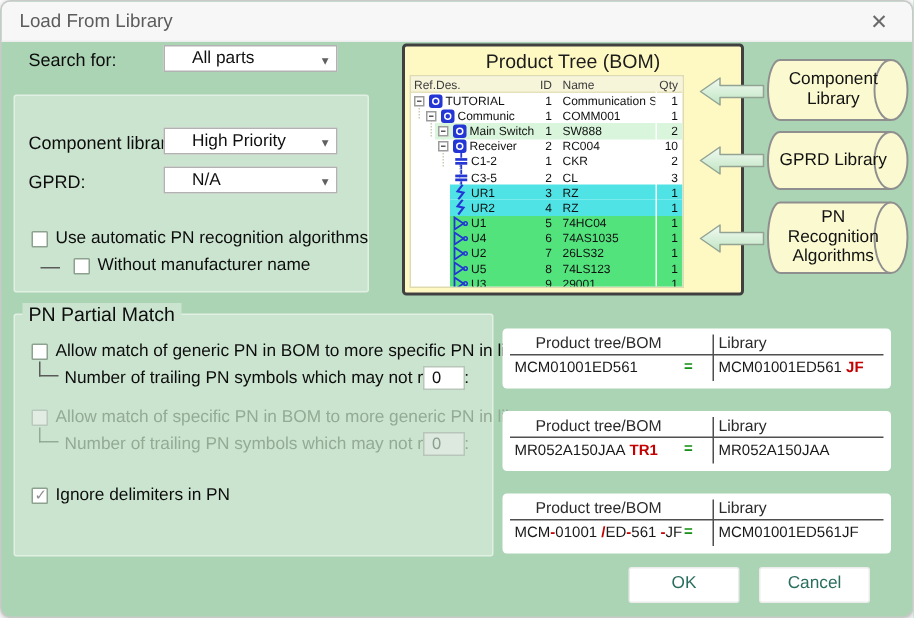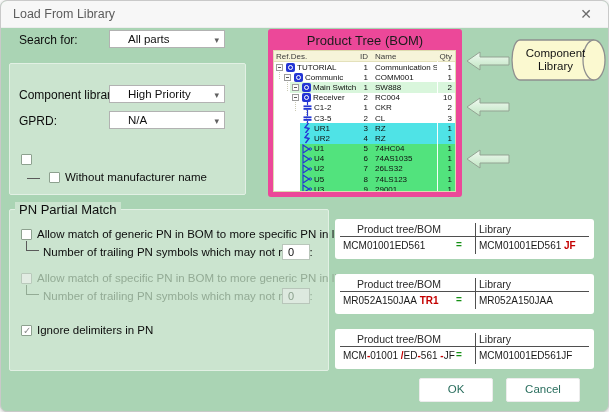--- a/index.html
+++ b/index.html
@@ -28,22 +28,22 @@
   .cb{position:absolute;width:11px;height:11px;background:#fff;border:1px solid #8da18f;
       box-sizing:border-box;border-radius:1px;}
   .cb.checked::after{content:'\2713';display:block;font-size:10px;color:#8d8d8d;line-height:9px;margin-left:1px;}
   .cb.dis{background:#e2ece3;border-color:#b9c9bb;}
   .lconn{position:absolute;border-left:1px solid #5a5a5a;border-bottom:1px solid #5a5a5a;width:12px;height:9px;}
   .dash{position:absolute;width:13px;height:1px;background:#5a5a5a;}
   .num{position:absolute;width:28px;height:16px;background:#fff;border:1px solid #b8c6ba;box-sizing:border-box;
        font-family:"Liberation Sans",sans-serif;font-size:11px;color:#111;padding:0 0 0 5px;}
   .num.dis{background:#dde9df;color:#8ba08d;}
   
-  .treepanel{position:absolute;left:267px;top:28px;width:194px;height:168px;background:#ec4899;
-             border:2px solid #ec4899;border-radius:3px;box-sizing:border-box;}
+  .treepanel{position:absolute;left:267px;top:28px;width:228px;height:168px;background:#fef9c3;
+             border:2px solid #404040;border-radius:3px;box-sizing:border-box;}
   .treetitle{position:absolute;left:0;right:0;top:2px;text-align:center;font-size:13px;color:#1c1c1c;}
   .treetable{position:absolute;left:3px;top:19px;width:183px;height:142px;background:#fff;
              border:1px solid #dedbb0;box-sizing:border-box;overflow:hidden;}
   .thead{position:relative;height:10px;background:#f6f4d9;border-bottom:1px solid #e4e1bb;
          font-size:8px;color:#3c3c3c;}
   .thead span{position:absolute;top:0.5px;}
   .hRef{left:2px;} .hId{left:58px;width:36px;text-align:right;} .hName{left:101px;} .hQty{right:3px;width:20px;text-align:right;}
   .tguides{position:absolute;left:0;top:10px;right:0;bottom:0;z-index:0;}
   .guide{position:absolute;width:0;border-left:1px dotted #cbcbb6;}
   .trow{position:relative;height:10.2px;display:flex;align-items:center;font-size:8px;color:#101010;z-index:1;}
@@ -112,20 +112,21 @@
   <div class="dd" style="left:108px;top:84px">
     <span>High Priority</span>
     <span class="arr">▾</span>
   </div>
   <span class="lbl" style="left:18px;top:113px">GPRD:</span>
   <div class="dd" style="left:108px;top:110px">
     <span>N/A</span>
     <span class="arr">▾</span>
   </div>
   <span class="cb" style="left:20px;top:153px"></span>
+  <span class="slbl" style="left:36px;top:152px">Use automatic PN recognition algorithms</span>
   <span class="dash" style="left:26px;top:177px"></span>
   <span class="cb" style="left:48px;top:171px"></span>
   <span class="slbl" style="left:64px;top:170px">Without manufacturer name</span>
 
   <div class="treepanel">
     <div class="treetitle">Product Tree (BOM)</div>
     <div class="treetable">
       <div class="thead">
         <span class="hRef">Ref.Des.</span>
         <span class="hId">ID</span>
@@ -319,23 +320,37 @@
   <div class="cyl" style="top:38px;height:42px">
     <svg width="98" height="42">
       <path d="M85 1 L11 1 A 8 20 0 0 0 11 41 L85 41" fill="#fbf9d0" stroke="#8f8f8f" stroke-width="1.3"></path>
       <ellipse cx="85" cy="21" rx="11" ry="20" fill="#fbf9d0" stroke="#8f8f8f" stroke-width="1.3"></ellipse>
     </svg>
     <div class="cyltext">Component Library</div>
   </div>
   <svg class="blockarrow" style="top:96px" viewBox="0 0 44 20">
     <polygon points="1,10 14,1 14,6 43,6 43,14 14,14 14,19" fill="url(#ag)" stroke="#93a393" stroke-width="1" stroke-linejoin="round"></polygon>
   </svg>
+  <div class="cyl" style="top:86px;height:40px">
+    <svg width="98" height="40">
+      <path d="M85 1 L11 1 A 8 19 0 0 0 11 39 L85 39" fill="#fbf9d0" stroke="#8f8f8f" stroke-width="1.3"></path>
+      <ellipse cx="85" cy="20" rx="11" ry="19" fill="#fbf9d0" stroke="#8f8f8f" stroke-width="1.3"></ellipse>
+    </svg>
+    <div class="cyltext">GPRD Library</div>
+  </div>
   <svg class="blockarrow" style="top:148px" viewBox="0 0 44 20">
     <polygon points="1,10 14,1 14,6 43,6 43,14 14,14 14,19" fill="url(#ag)" stroke="#93a393" stroke-width="1" stroke-linejoin="round"></polygon>
   </svg>
+  <div class="cyl" style="top:133px;height:49px">
+    <svg width="98" height="49">
+      <path d="M85 1 L11 1 A 8 23.5 0 0 0 11 48 L85 48" fill="#fbf9d0" stroke="#8f8f8f" stroke-width="1.3"></path>
+      <ellipse cx="85" cy="24.5" rx="11" ry="23.5" fill="#fbf9d0" stroke="#8f8f8f" stroke-width="1.3"></ellipse>
+    </svg>
+    <div class="cyltext">PN Recognition Algorithms</div>
+  </div>
 
   <span class="grouplabel" style="left:14px;top:201px">PN Partial Match</span>
   <div class="group" style="left:8px;top:208px;width:320px;height:162px"></div>
 
   <span class="cb" style="left:20px;top:228px"></span>
   <span class="slbl" style="left:36px;top:227px">Allow match of generic PN in BOM to more specific PN in library</span>
   <span class="lconn" style="left:25px;top:240px"></span>
   <span class="slbl" style="left:42px;top:245px">Number of trailing PN symbols which may not match:</span>
   <input class="num" style="left: 281px; top: 243px;" readonly="" value="0">
 

